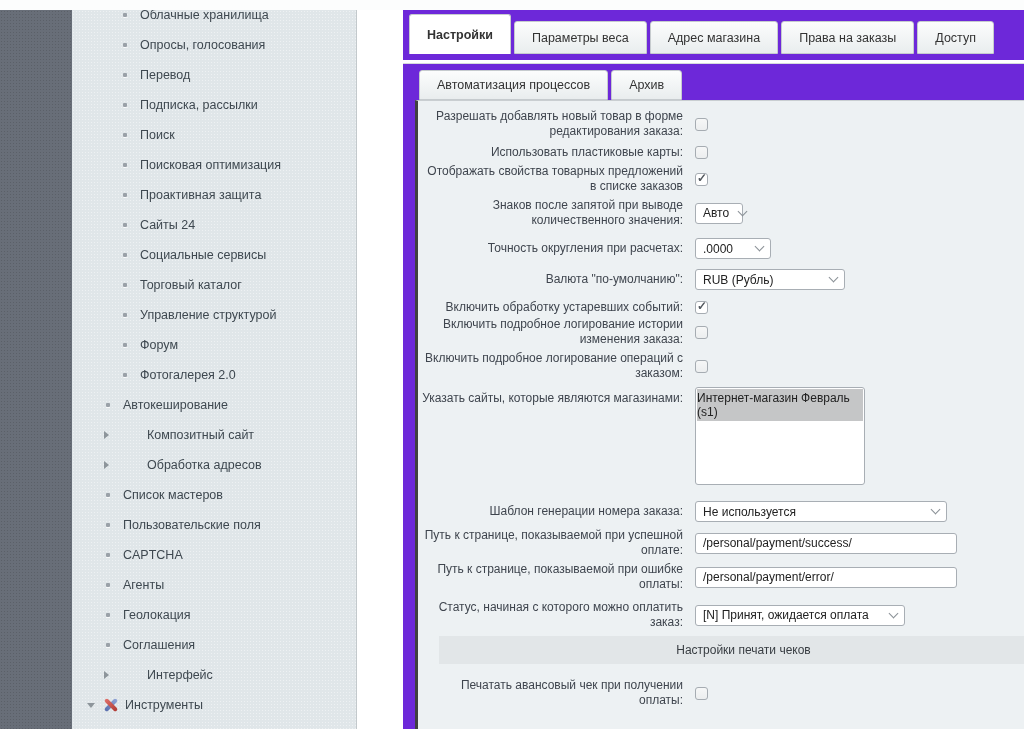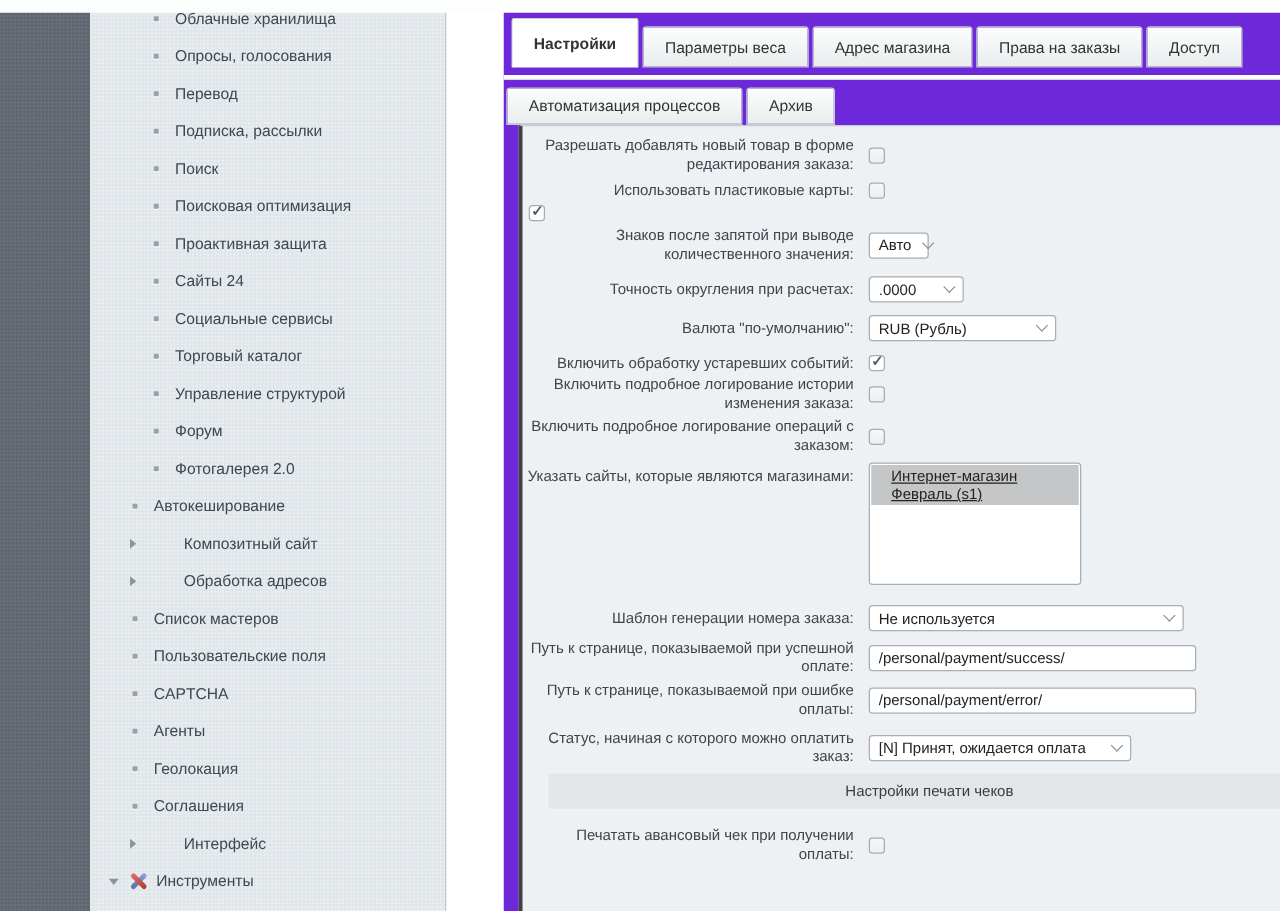--- a/index.html
+++ b/index.html
@@ -37,21 +37,21 @@
   .tools-icon { position:relative; width:16px; height:16px; margin-right:6px; flex:0 0 auto; }
   .tools-icon .t1 { position:absolute; left:6px; top:0; width:4px; height:16px; border-radius:2px;
     background:linear-gradient(#8fa3d6,#5a6fae); transform:rotate(45deg); }
   .tools-icon .t2 { position:absolute; left:6px; top:0; width:4px; height:16px; border-radius:2px;
     background:linear-gradient(#e0706a,#b03a34); transform:rotate(-45deg); }
 
   
   .main { position:absolute; left:358px; top:10px; width:666px; height:719px; background:#6d28d9;margin-left:45px; }
   .tabzone { position:absolute; left:0; top:0; width:666px; height:90px; }
   .tabs-row1 { position:absolute; left:6px; top:4px; display:flex; align-items:flex-end; z-index:2; }
-  .tabs-row2 { position:absolute; left:2px; top:60px; display:flex; z-index:2; }
+  .tabs-row2 { position:absolute; left:16px; top:60px; display:flex; z-index:2; }
   .tab { display:flex; align-items:center; padding:0 17px; font-size:12.5px; color:#333;
     background:linear-gradient(#fcfdfd,#e9edee); border:1px solid #c6cbce; border-radius:3px 3px 0 0;
     margin-right:3px; cursor:pointer; height:32px; }
   .tabs-row1 .tab { height:33px; margin-bottom:0; }
   .tabs-row1 .tab.active { height:40px; background:#fff; font-weight:bold; border-bottom:none; position:relative; z-index:3; }
   .tabs-row2 .tab { height:30px; border-radius:3px 3px 0 0; }
   .tab-sep { position:absolute; left:0; top:50px; width:666px; height:4px; background:#fff;
     border-bottom:1px solid #d6dadc; z-index:1; }
   .pin { position:absolute; right:12px; top:18px; width:12px; height:16px; cursor:pointer; z-index:4; }
 
@@ -78,21 +78,21 @@
     display:flex; align-items:center; justify-content:space-between; padding:0 7px;
     font-size:12px; color:#222; cursor:pointer; }
   .chev { width:7px; height:7px; border-right:1.5px solid #8a9096; border-bottom:1.5px solid #8a9096;
     transform:rotate(45deg); margin-top:-4px; margin-left:10px; flex:0 0 auto; }
 
   .txt { width:262px; height:21px; border:1px solid #a8aeb4; border-radius:3px; background:#fff;
     font-family:"Liberation Sans", sans-serif; font-size:12px; color:#222; padding:0 7px; }
 
   .listbox { width:170px; height:98px; background:#fff; border:1px solid #a8aeb4; border-radius:3px;
     overflow:hidden; padding:1px; }
-  .opt { font-size:12px; color:#222; padding:2px 16px; cursor:pointer;text-decoration:underline; }
+  .opt { font-size:12px; color:#222; padding:2px 0; cursor:pointer; }
   .opt.selected { background:#c5c6c7; }
 
   .section-heading { height:28px; line-height:28px; text-align:center; background:#e2e6e8;
     font-size:12px; font-weight:normal; color:#383d42; margin:0 6px 14px 21px; }
 
   .mb2{margin-bottom:2px}.mb4{margin-bottom:4px}.mb6{margin-bottom:6px}.mb8{margin-bottom:8px}
   .mb10{margin-bottom:10px}.mb16{margin-bottom:16px}
   .w48{width:48px}.w54{width:76px}.w150{width:150px}.w210{width:210px}.w252{width:252px}
 </style>
 </head>
@@ -239,20 +239,21 @@
       </div>
 
       <div class="row mb4">
         <div class="lbl">Использовать пластиковые карты:</div>
         <div class="ctl">
             <span class="cb"></span>
           </div>
       </div>
 
       <div class="row mb4">
+        <div class="lbl">Отображать свойства товарных предложений в списке заказов</div>
         <div class="ctl">
             <span class="cb checked"></span>
           </div>
       </div>
 
       <div class="row mb10">
         <div class="lbl">Знаков после запятой при выводе количественного значения:</div>
         <div class="ctl">
           <div class="sel w48">
             <span>Авто</span>

